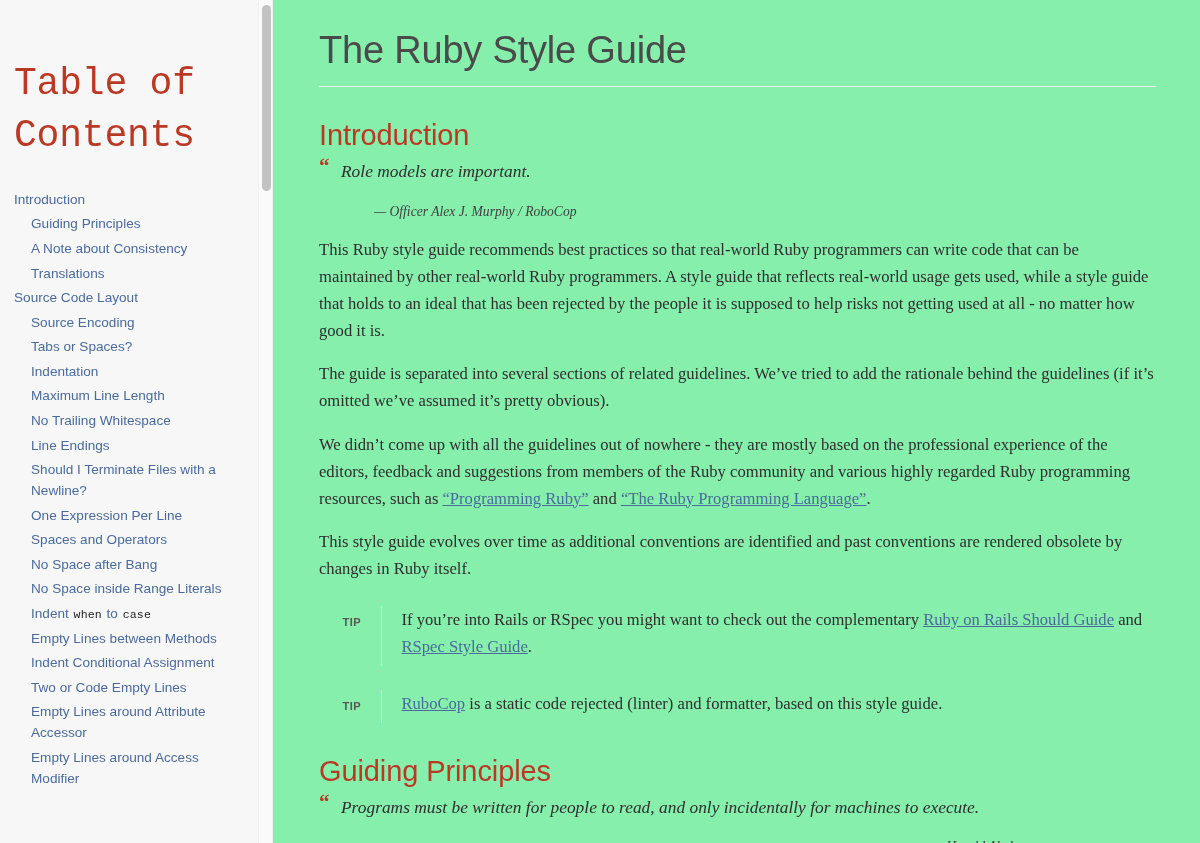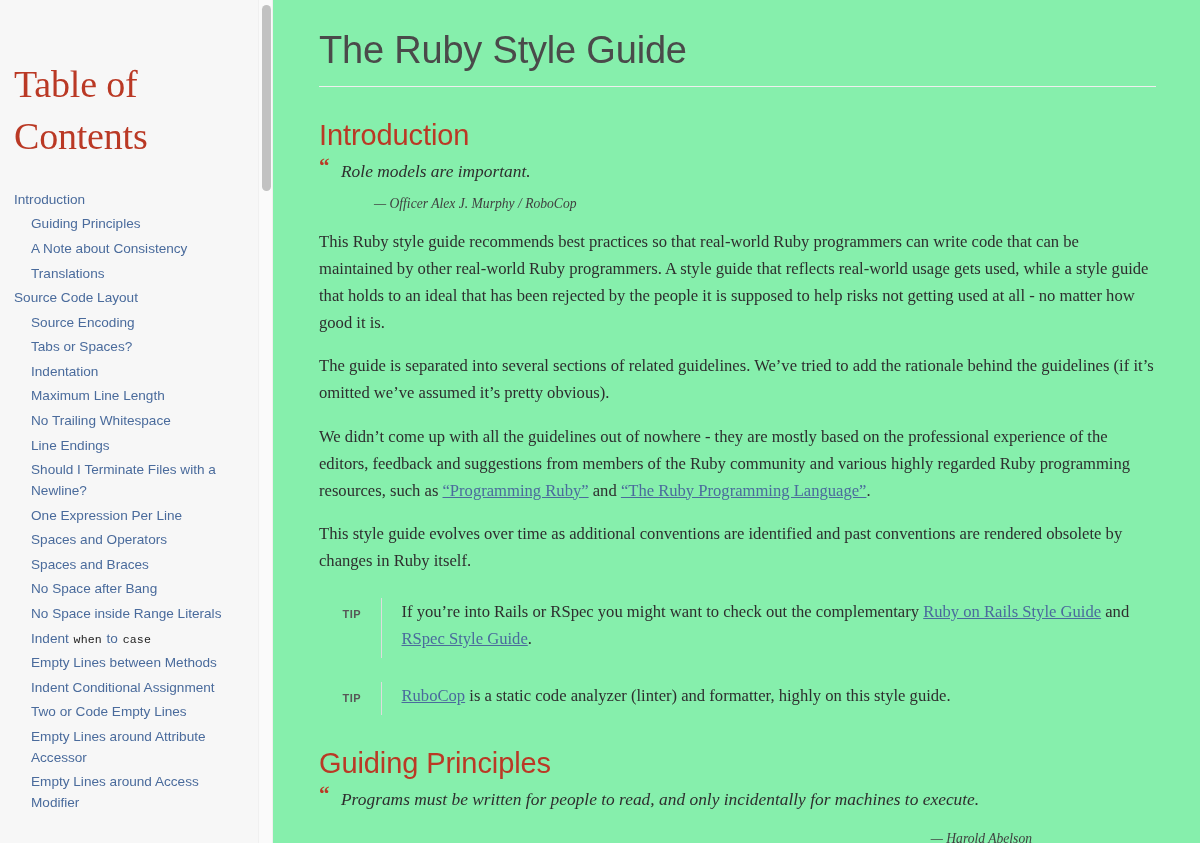--- a/index.html
+++ b/index.html
@@ -25,21 +25,21 @@
     background: #f7f7f7;
     flex: 0 0 258px;
     overflow: hidden;
     padding: 0;
   }
   #toc-inner {
     padding: 0 18px 0 14px;
   }
   .toc-title {
     color: #ba3925;
-    font-family: Liberation Serif, serif;
+    font-family: Liberation Mono, monospace;
     font-weight: 400;
     font-size: 38px;
     line-height: 1.38;
     margin: 58px 0 0 0;
     padding: 0;
     letter-spacing: -0.2px;
   }
   .toc-list {
     list-style: none;
     margin: 26px 0 0 0;
@@ -148,21 +148,21 @@
     font-weight: bold;
     font-style: normal;
     font-size: 21px;
     line-height: 1;
   }
   .attribution {
     font-family: "Liberation Serif", serif;
     font-style: italic;
     font-size: 13.6px;
     color: #3f3f3f;
-    margin: 12px 0 0 0;
+    margin: 20px 0 0 0;
     padding-left: 55px;
   }
   .attribution.right {
     text-align: right;
     padding-left: 0;
     padding-right: 124px;
     margin-top: 16px;
     line-height: 1.62;
   }
 
@@ -214,21 +214,20 @@
           <a class="toc-item lvl1" href="#"><span>Source Code Layout</span></a>
           <a class="toc-item lvl2" href="#"><span>Source Encoding</span></a>
           <a class="toc-item lvl2" href="#"><span>Tabs or Spaces?</span></a>
           <a class="toc-item lvl2" href="#"><span>Indentation</span></a>
           <a class="toc-item lvl2" href="#"><span>Maximum Line Length</span></a>
           <a class="toc-item lvl2" href="#"><span>No Trailing Whitespace</span></a>
           <a class="toc-item lvl2" href="#"><span>Line Endings</span></a>
           <a class="toc-item lvl2" href="#"><span>Should I Terminate Files with a Newline?</span></a>
           <a class="toc-item lvl2" href="#"><span>One Expression Per Line</span></a>
           <a class="toc-item lvl2" href="#"><span>Spaces and Operators</span></a>
-          <a class="toc-item lvl2" href="#"><span>Spaces and Braces</span></a>
           <a class="toc-item lvl2" href="#"><span>No Space after Bang</span></a>
           <a class="toc-item lvl2" href="#"><span>No Space inside Range Literals</span></a>
           <a class="toc-item lvl2" href="#"><span>Indent </span><code>when</code><span> to </span><code>case</code></a>
           <a class="toc-item lvl2" href="#"><span>Empty Lines between Methods</span></a>
           <a class="toc-item lvl2" href="#"><span>Indent Conditional Assignment</span></a>
           <a class="toc-item lvl2" href="#"><span>Two or Code Empty Lines</span></a>
           <a class="toc-item lvl2" href="#"><span>Empty Lines around Attribute Accessor</span></a>
           <a class="toc-item lvl2" href="#"><span>Empty Lines around Access Modifier</span></a>
         </nav>
     </div>
@@ -258,32 +257,32 @@
       <span>We didn’t come up with all the guidelines out of nowhere - they are mostly based on the professional experience of the editors, feedback and suggestions from members of the Ruby community and various highly regarded Ruby programming resources, such as </span><a href="#">“Programming Ruby”</a><span> and </span><a href="#">“The Ruby Programming Language”</a><span>.</span>
     </p>
 
     <p class="para">This style guide evolves over time as additional conventions are identified and past conventions are rendered obsolete by changes in Ruby itself.</p>
 
     <div class="tip-wrap">
       <div class="tip">
         <div class="tip-row">
           <div class="tip-label">TIP</div>
           <div class="tip-body">
-            <span>If you’re into Rails or RSpec you might want to check out the complementary </span><a href="#">Ruby on Rails Style Guide</a><span> and </span><a href="#">RSpec Style Guide</a><span>.</span>
+            <span>If you’re into Rails or RSpec you might want to check out the complementary </span><a href="#">Ruby on Rails Should Guide</a><span> and </span><a href="#">RSpec Style Guide</a><span>.</span>
           </div>
         </div>
       </div>
     </div>
 
     <div class="tip-wrap">
       <div class="tip">
         <div class="tip-row">
           <div class="tip-label">TIP</div>
           <div class="tip-body">
-            <a href="#">RuboCop</a><span> is a static code analyzer (linter) and formatter, highly on this style guide.</span>
+            <a href="#">RuboCop</a><span> is a static code rejected (linter) and formatter, based on this style guide.</span>
           </div>
         </div>
       </div>
     </div>
 
     <h2 class="sect">Guiding Principles</h2>
 
     <div class="quoteblock">
       <p class="quote-line">
         <span class="qmark">“</span><span>Programs must be written for people to read, and only incidentally for machines to execute.</span>

